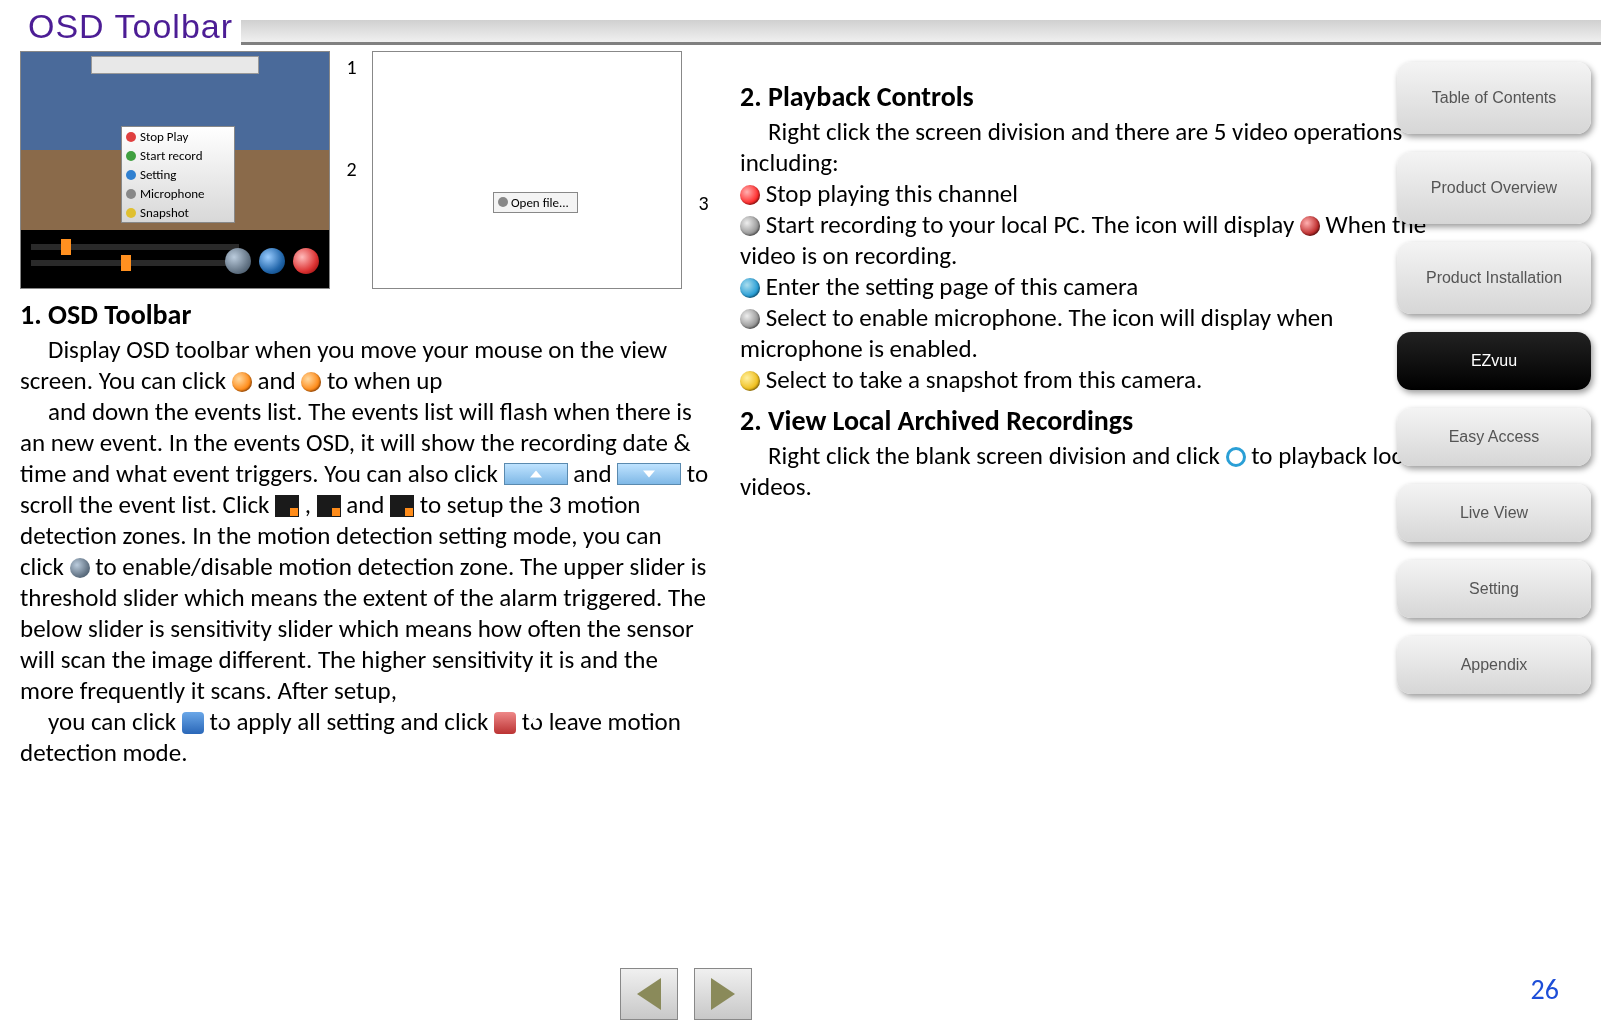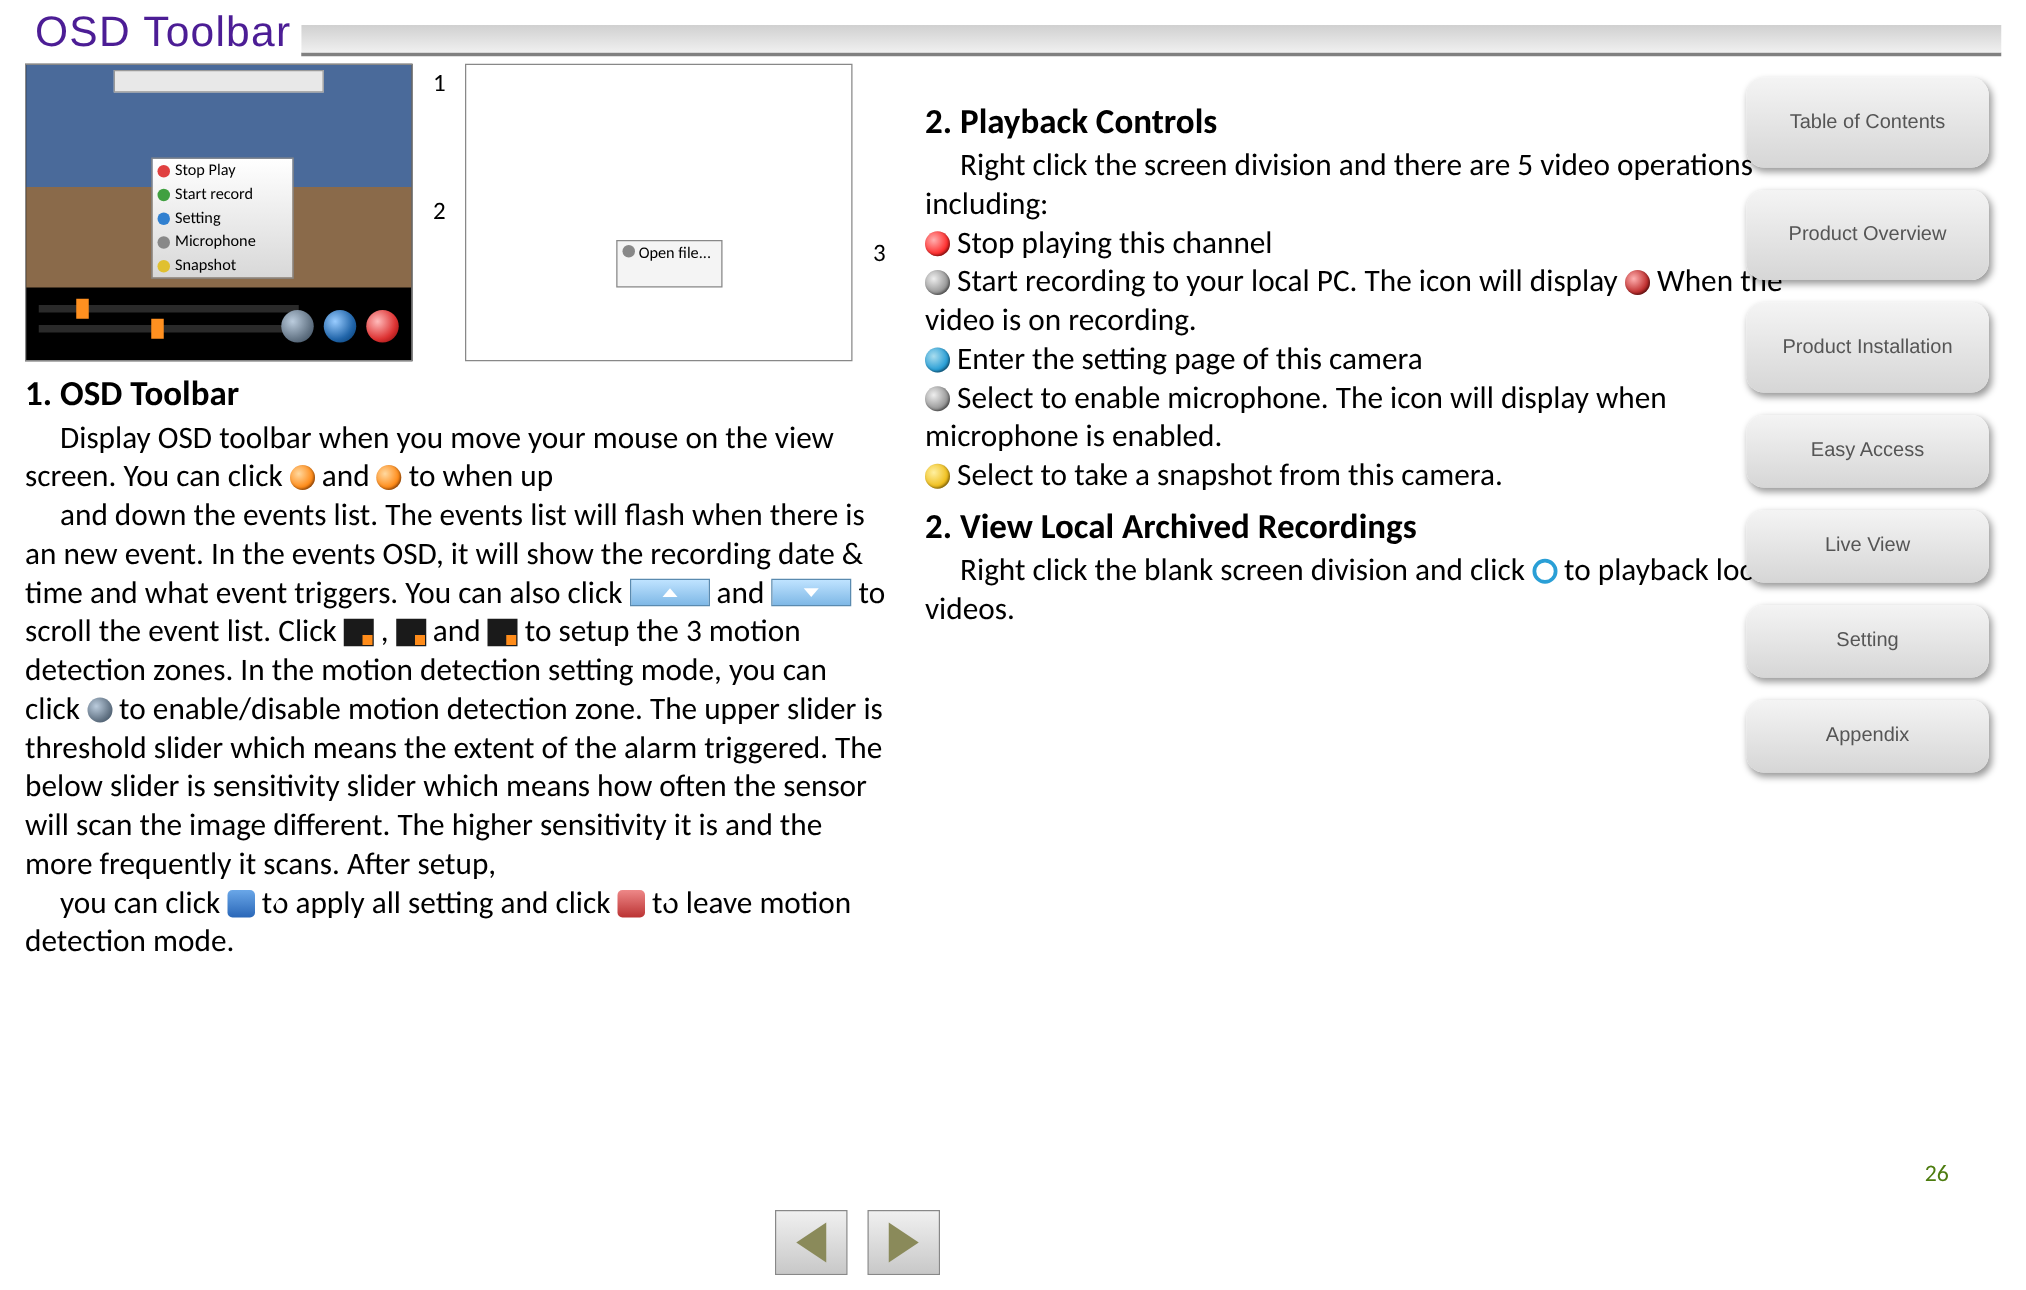--- a/index.html
+++ b/index.html
@@ -201,21 +201,21 @@
   .bi1{background:radial-gradient(circle at 35% 35%,#bcd,#678 60%,#345);} 
   .bi2{background:radial-gradient(circle at 35% 35%,#9cf,#26a 60%,#036);} 
   .bi3{background:radial-gradient(circle at 35% 35%,#fbb,#d33 60%,#700);} 
   .fig-a .evbar{
     position:absolute; top:4px; left:70px; right:70px; height:16px;
     background:#e8e8e8; border:1px solid #999;
   }
   .fig-b .openmenu{
     position:absolute; left:120px; top:140px;
     background:#f4f4f4; border:1px solid #888;
-    font-size:13px; padding:2px 8px 19px 4px;
+    font-size:13px; padding:2px 8px 2px 4px;
   }
   .callout-num{
     position:absolute; font-size:20px; color:#000;
   }
 
   
   .pager{
     position:absolute;
     left: 620px;
     top: 968px;
@@ -227,23 +227,23 @@
     border:1px solid #888;
     display:flex; align-items:center; justify-content:center;
     cursor:pointer;
   }
   .tri-left{ width:0;height:0;border-top:16px solid transparent;border-bottom:16px solid transparent;border-right:24px solid #8a8a5a;}
   .tri-right{ width:0;height:0;border-top:16px solid transparent;border-bottom:16px solid transparent;border-left:24px solid #8a8a5a;}
 
   .page-number{
     position:absolute;
     right: 62px;
-    top: 928px;
-    font-size:19px;
-    color:#4d7c0f;
+    top: 972px;
+    font-size:28px;
+    color:#1d4ed8;
   }
 </style>
 </head>
 <body>
 
 <div class="page-title-bar">
   <span class="page-title">OSD Toolbar</span>
   <span class="title-rest"></span>
 </div>
 
@@ -384,20 +384,23 @@
 <div class="sidebar">
   <div class="nav-btn">
       <span>Table of Contents</span>
     </div>
   <div class="nav-btn">
       <span>Product Overview</span>
     </div>
   <div class="nav-btn">
       <span>Product Installation</span>
     </div>
+  <div class="nav-btn small selected">
+      <span>EZvuu</span>
+    </div>
   <div class="nav-btn small">
       <span>Easy Access</span>
     </div>
   <div class="nav-btn small">
       <span>Live View</span>
     </div>
   <div class="nav-btn small">
       <span>Setting</span>
     </div>
   <div class="nav-btn small">

